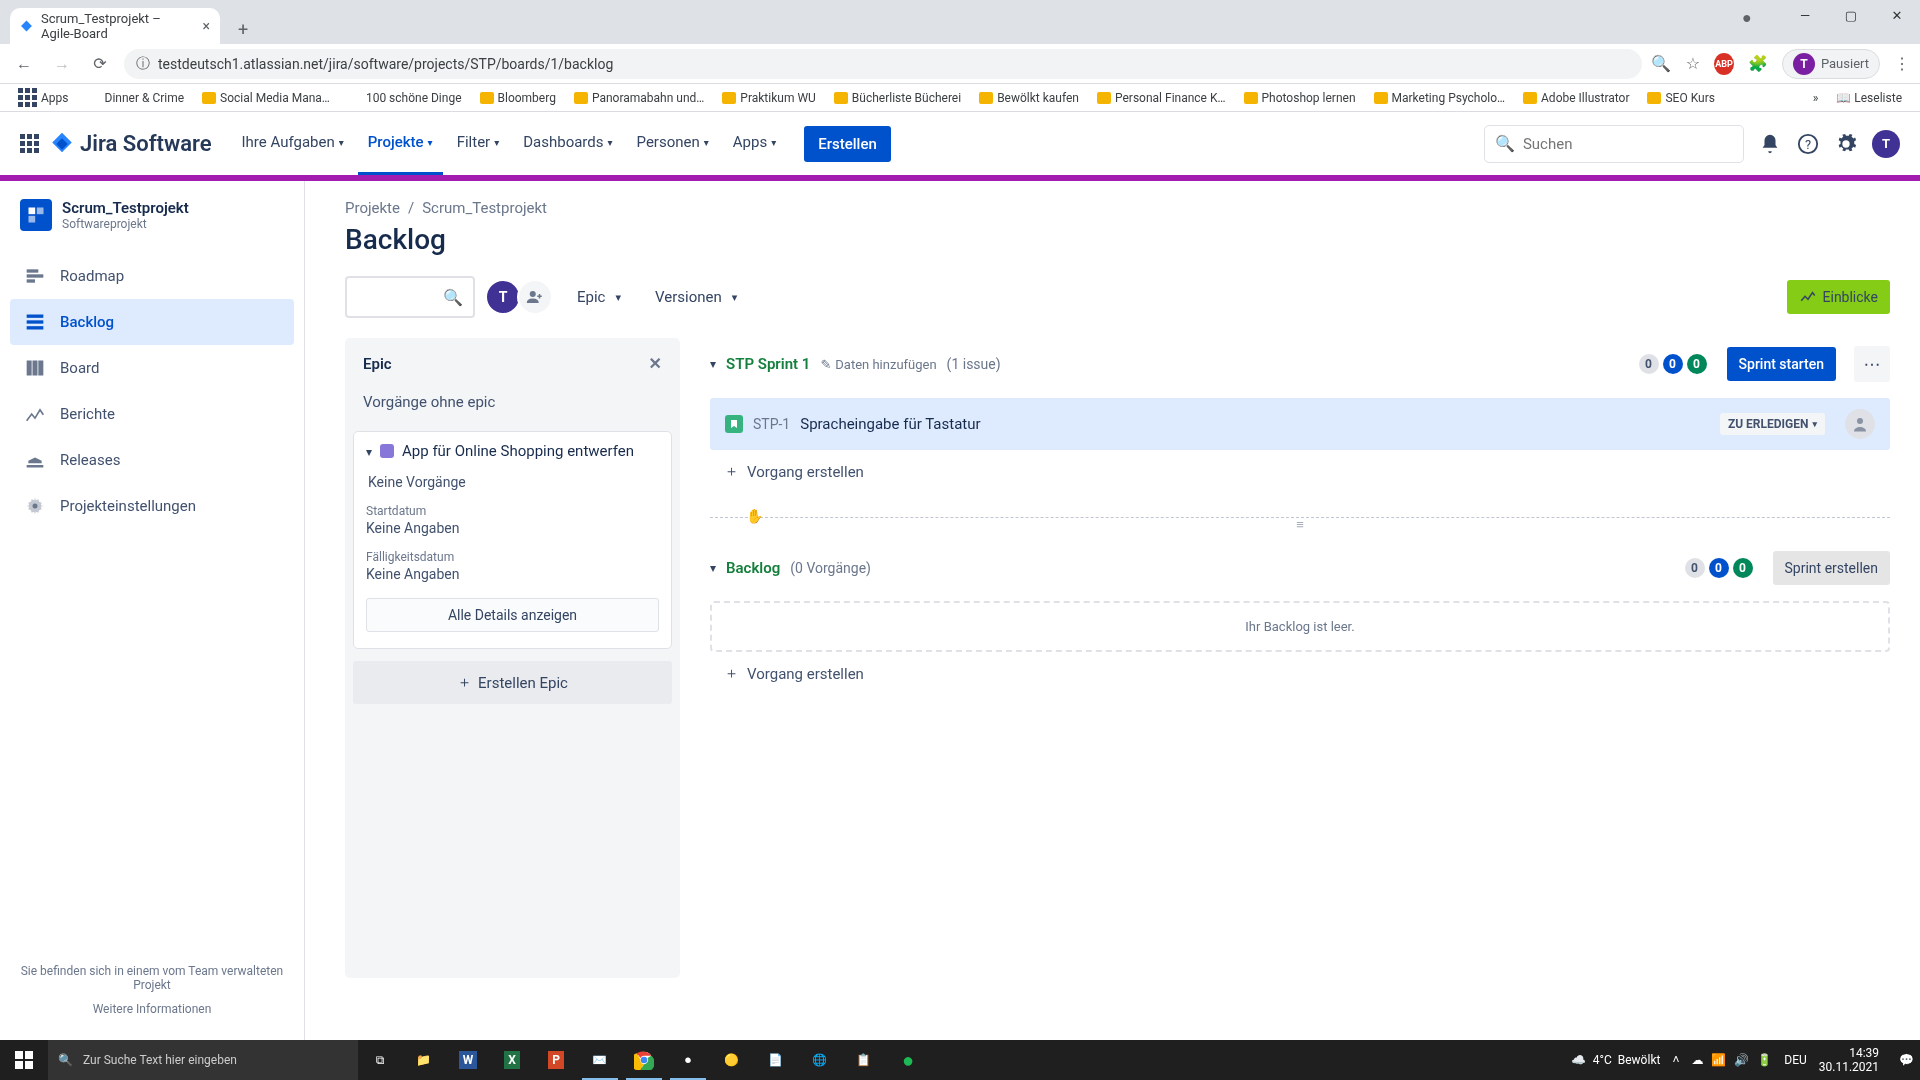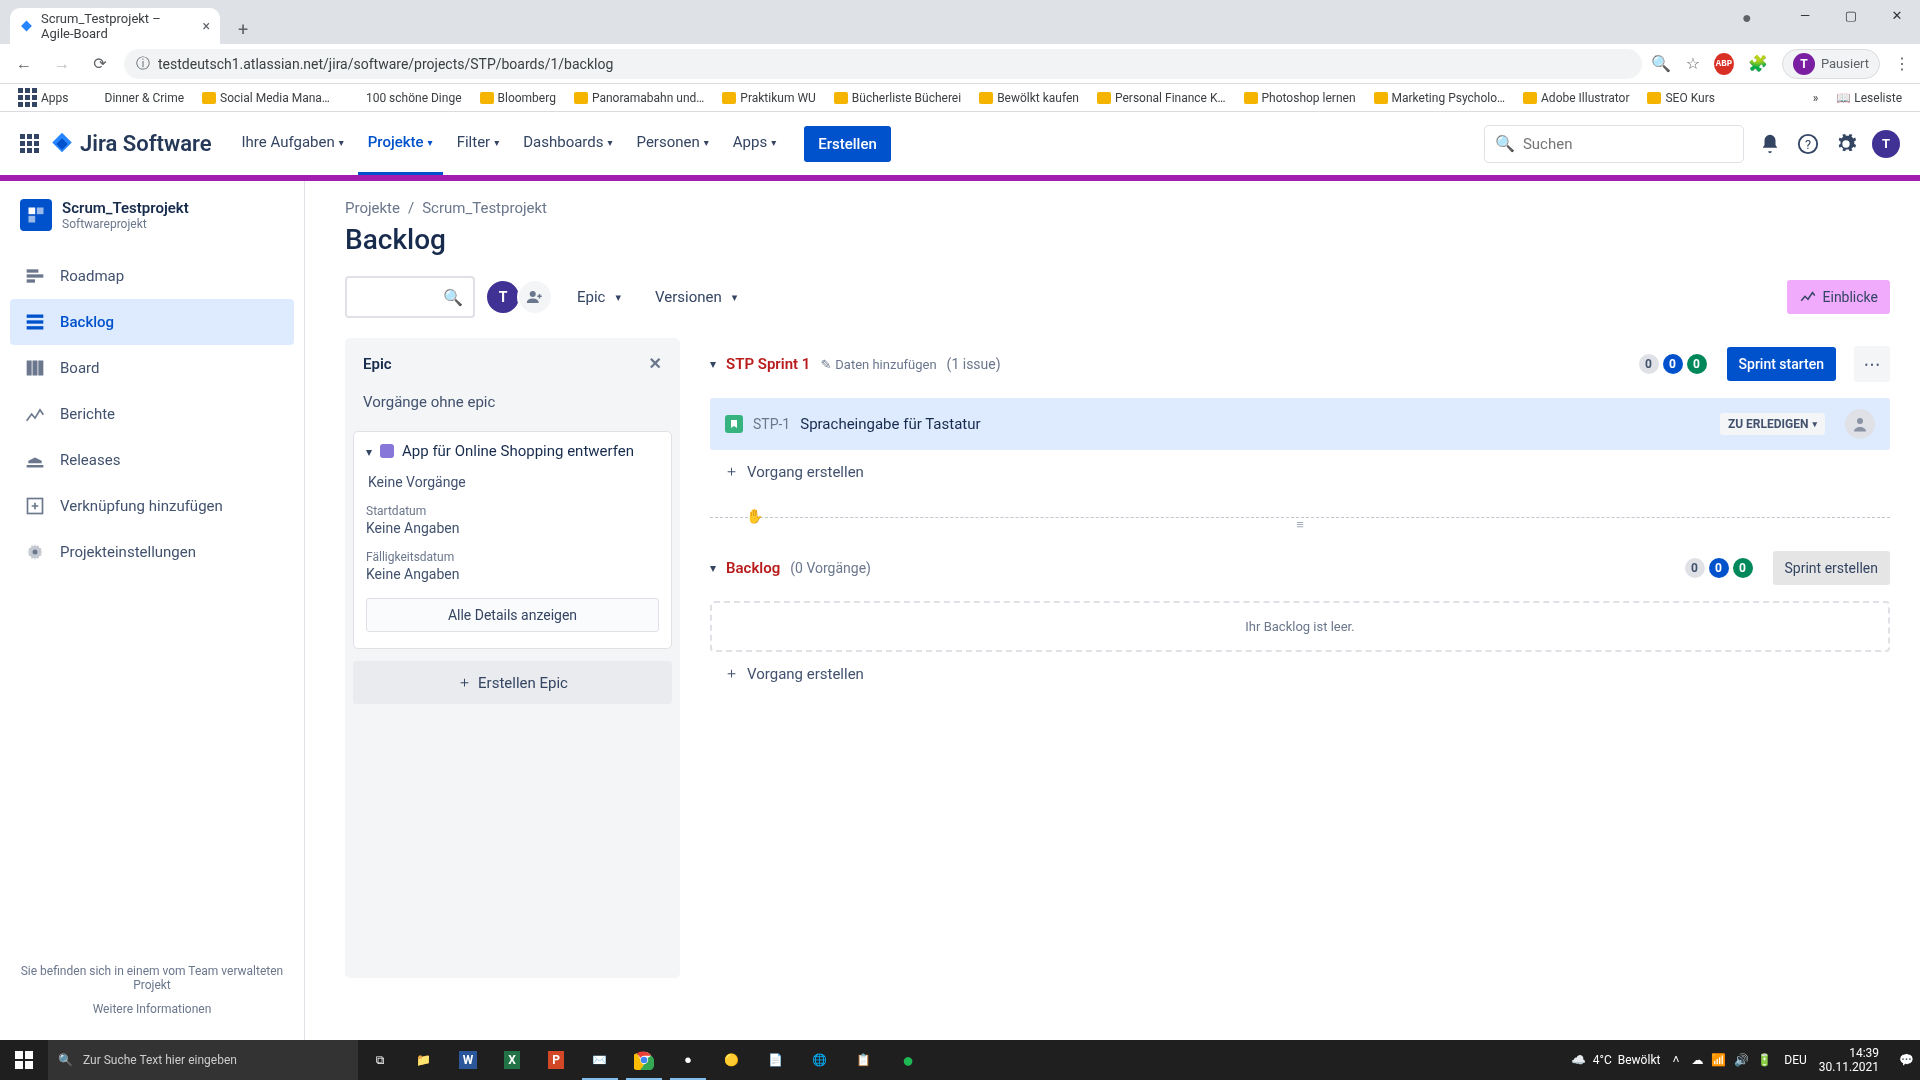--- a/index.html
+++ b/index.html
@@ -13,21 +13,21 @@
 .chrome-newtab { width:30px; height:30px; display:flex;align-items:center;justify-content:center;color:#5f6368;font-size:18px;margin-left:8px;cursor:pointer;border-radius:50%;}
 .chrome-win-controls { position:absolute; right:0; top:0; display:flex; }
 .chrome-win-controls div { width:46px; height:30px; display:flex;align-items:center;justify-content:center;color:#333;font-size:13px;cursor:pointer;}
 .chrome-circle { width:16px;height:16px;display:inline-block;}
 
 .chrome-addrbar { height:40px; background:#fff; display:flex; align-items:center; padding:0 10px; gap:10px; border-bottom:1px solid #dadce0;}
 .chrome-addrbar .navbtn { width:28px;height:28px;display:flex;align-items:center;justify-content:center;color:#5f6368;cursor:pointer;}
 .chrome-url { flex:1; background:#f1f3f4; border-radius:16px; height:30px; display:flex;align-items:center;padding:0 12px; gap:8px; font-size:14px;color:#3c4043;}
 .chrome-url-icon{font-size:14px;color:#5f6368;}
 .chrome-addr-right { display:flex;align-items:center;gap:14px;color:#5f6368;}
-.chrome-addr-badge { background:#d93025;color:#fff;border-radius:50%;width:20px;height:22px;display:flex;align-items:center;justify-content:center;font-size:9px;font-weight:bold;font-family:Liberation Mono, monospace;}
+.chrome-addr-badge { background:#d93025;color:#fff;border-radius:50%;width:20px;height:22px;display:flex;align-items:center;justify-content:center;font-size:9px;font-weight:bold;}
 .chrome-user-badge { background:#f1f3f4;border:1px solid #dadce0;border-radius:18px;height:30px;display:flex;align-items:center;padding:0 10px;gap:6px;font-size:13px;cursor:pointer;}
 .chrome-user-badge .av{width:22px;height:22px;border-radius:50%;background:#7b1fa2;color:#fff;display:flex;align-items:center;justify-content:center;font-size:12px;font-weight:bold;}
 
 .chrome-bookmarks { height:28px; background:#fff; display:flex; align-items:center; padding:0 10px; gap:2px; border-bottom:1px solid #dadce0; font-size:12px;color:#3c4043;}
 .bm { display:flex;align-items:center;gap:4px;padding:3px 8px;cursor:pointer;white-space:nowrap;}
 .bm-folder{display:inline-block;width:14px;height:12px;background:#f4b400;border-radius:2px;}
 .bm-icon{display:inline-block;width:14px;height:14px;}
 .bm-sep{flex:1;}
 
 
@@ -64,21 +64,21 @@
 .breadcrumb{font-size:15px;color:#6b778c;display:flex;gap:8px;align-items:center;}
 .breadcrumb a{color:#6b778c;text-decoration:none;}
 .page-title{font-size:28px;font-weight:500;color:#172b4d;margin:6px 0 20px;}
 .filter-row{display:flex;align-items:center;gap:14px;margin-bottom:20px;}
 .filter-search{border:2px solid #dfe1e6;border-radius:4px;width:130px;height:42px;display:flex;align-items:center;justify-content:flex-end;padding:0 10px;}
 .avatar-group{display:flex;align-items:center;}
 .avatar-group .av{width:36px;height:36px;border-radius:50%;border:2px solid #fff;margin-left:-4px;display:flex;align-items:center;justify-content:center;font-size:14px;font-weight:bold;}
 .av.purple{background:#403294;color:#fff;}
 .av.add{background:#f4f5f7;color:#6b778c;}
 .filter-dd{display:flex;align-items:center;gap:10px;font-size:15px;color:#344563;cursor:pointer;padding:6px 10px;}
-.insights-btn{margin-left:auto;display:flex;align-items:center;gap:6px;background:#f0abfc;border-radius:3px;padding:8px 12px;font-size:14px;color:#344563;cursor:pointer;}
+.insights-btn{margin-left:auto;display:flex;align-items:center;gap:6px;background:#84cc16;border-radius:3px;padding:8px 12px;font-size:14px;color:#344563;cursor:pointer;}
 
 .content-row{display:flex;gap:30px;}
 
 
 .epic-panel{width:335px;background:#f4f5f7;border-radius:5px;padding:0;min-height:640px;}
 .epic-panel-hd{display:flex;align-items:center;justify-content:space-between;padding:16px 18px 8px;font-size:15px;font-weight:600;color:#172b4d;}
 .epic-panel-hd .close{cursor:pointer;color:#6b778c;font-size:16px;}
 .epic-empty{padding:12px 18px;font-size:15px;color:#42526e;}
 .epic-card{background:#fff;margin:8px;border-radius:5px;padding:10px 12px 16px;border:1px solid #dfe1e6;}
 .epic-card-title{display:flex;align-items:flex-start;gap:8px;font-size:15px;color:#172b4d;}
@@ -88,21 +88,21 @@
 .epic-field-label{font-size:12px;color:#6b778c;margin:14px 0 2px;}
 .epic-field-val{font-size:14px;color:#42526e;}
 .epic-details-btn{background:#fafbfc;border:1px solid #dfe1e6;border-radius:3px;width:100%;padding:8px 0;margin-top:16px;text-align:center;font-size:14px;color:#344563;cursor:pointer;}
 .epic-create-btn{margin:12px 8px 0;background:#eaebee;border-radius:3px;padding:12px;text-align:center;font-size:15px;color:#344563;cursor:pointer;display:flex;align-items:center;justify-content:center;gap:6px;}
 
 
 .sprint-col{flex:1;}
 .sprint-section{border-radius:5px;margin-bottom:24px;}
 .sprint-header{display:flex;align-items:center;gap:10px;padding:8px 0;}
 .sprint-header .chev{font-size:12px;color:#344563;cursor:pointer;}
-.sprint-name{font-size:15px;font-weight:600;color:#b91c1c;}
+.sprint-name{font-size:15px;font-weight:600;color:#15803d;}
 .sprint-add-dates{font-size:13px;color:#6b778c;display:flex;align-items:center;gap:4px;cursor:pointer;}
 .sprint-count{font-size:14px;color:#6b778c;}
 .status-pills{display:flex;gap:4px;margin-left:auto;}
 .pill{border-radius:10px;min-width:20px;height:20px;display:flex;align-items:center;justify-content:center;font-size:12px;font-weight:bold;color:#fff;}
 .pill.gray{background:#dfe1e6;color:#42526e;}
 .pill.blue{background:#0052cc;}
 .pill.green{background:#00875a;}
 .sprint-start-btn{background:#0052cc;color:#fff;border:none;border-radius:3px;padding:9px 12px;font-size:14px;font-weight:500;cursor:pointer;margin-left:10px;}
 .sprint-more{width:36px;height:36px;display:flex;align-items:center;justify-content:center;background:#f4f5f7;border-radius:3px;cursor:pointer;margin-left:8px;font-size:17px;color:#344563;}
 .issue-card{background:#deebff;border:1px solid transparent;border-radius:3px;padding:10px 14px;display:flex;align-items:center;gap:10px;margin-top:8px;}
@@ -376,29 +376,20 @@
           </span>
           <span>Berichte</span>
         </div>
       <div class="sb-item">
           <span class="ic">
             <svg width="20" height="20" viewBox="0 0 24 24">
               <path fill="#6b778c" d="M2 18h20v3H2zm2-5l8-4 8 4v3H4z"></path>
             </svg>
           </span>
           <span>Releases</span>
-        </div>
-      <div class="sb-item">
-          <span class="ic">
-            <svg width="20" height="20" viewBox="0 0 24 24">
-              <rect x="3" y="3" width="18" height="18" fill="none" stroke="#6b778c" stroke-width="2"></rect>
-              <path stroke="#6b778c" stroke-width="2" d="M12 8v8M8 12h8"></path>
-            </svg>
-          </span>
-          <span>Verknüpfung hinzufügen</span>
         </div>
       <div class="sb-item">
           <span class="ic">
             <svg width="20" height="20" viewBox="0 0 24 24">
               <circle cx="12" cy="12" r="3" fill="#6b778c"></circle>
               <path fill="#6b778c" d="M12 2l1 3 3-1 1 3 3 1-1 3 3 1-3 1 1 3-3 1-1 3-3-1-1 3-1-3-3 1-1-3-3-1 1-3-3-1 3-1-1-3 3-1 1-3 3 1z" opacity=".4"></path>
             </svg>
           </span>
           <span>Projekteinstellungen</span>
         </div>

